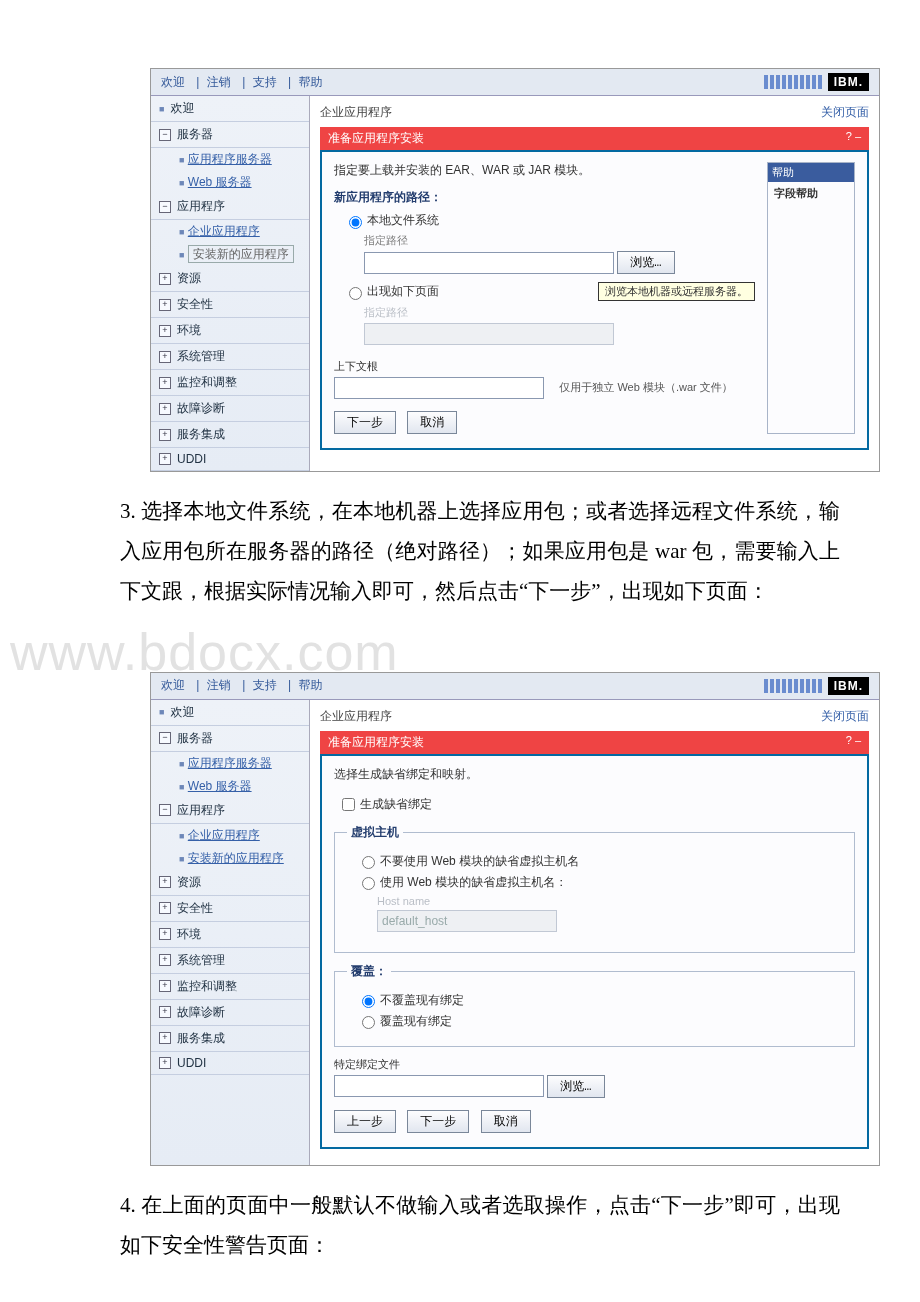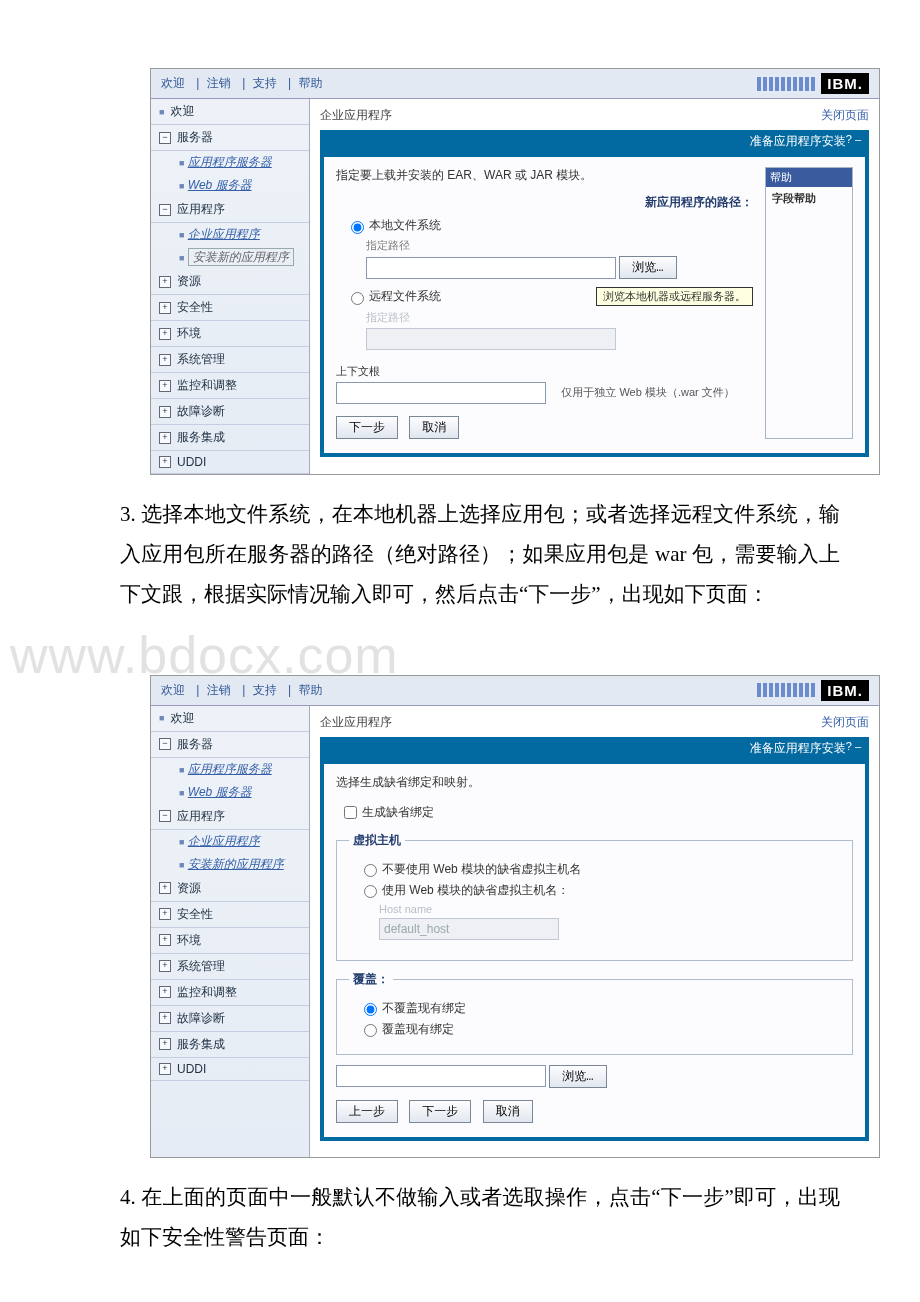--- a/index.html
+++ b/index.html
@@ -43,21 +43,21 @@
   }
   .stripes {
     width: 60px;
     height: 14px;
     background: repeating-linear-gradient(90deg,#6a8ccf 0 4px,#e3e9f2 4px 6px);
   }
   .ibm-logo {
     background: #000;
     color: #fff;
     font-weight: bold;
-    font-size: 15px;
+    font-size: 12px;
     padding: 2px 6px;
     letter-spacing: 1px;
   }
   .shot-body {
     display: flex;
     min-height: 360px;
   }
   
   .sidebar {
     width: 158px;
@@ -79,60 +79,59 @@
     font-size: 9px;
     line-height: 9px;
     text-align: center;
     background: #f7faff;
     color: #334;
   }
   .bullet { color:#6d87b8; font-size:9px; }
   .side-sub {
     padding: 3px 8px 3px 28px;
     color: #355a9a;
-    font-style: italic;
   }
   .side-sub a { color:#3560a8; text-decoration: underline; }
   .side-sub .boxed { border:1px solid #9aa; padding:1px 4px; color:#666; text-decoration:none;}
   
   .maincol {
     flex: 1;
     padding: 6px 10px 16px 10px;
   }
   .pagehead {
     display: flex;
     justify-content: space-between;
     color: #444;
     padding: 2px 0 6px 0;
   }
   .pagehead a { color:#3560a8; }
   .bluebar {
-    background: #0369a1;
+    background: #ef4444;
     color: #fff;
     padding: 3px 8px;
     display:flex;
-    justify-content: flex-end;
+    justify-content: space-between;
     font-size: 12px;
   }
   .bluebar .ctrl { font-size:11px; }
   .panel {
-    border: 4px solid #0369a1;
+    border: 2px solid #0369a1;
     background: #fcfcfe;
     padding: 10px 12px 14px 12px;
   }
   .with-help { display:flex; gap:12px; }
   .panel-main { flex:1; }
   .helpbox {
     width: 86px;
     border: 1px solid #a8b4c8;
     font-size: 11px;
   }
   .helpbox .hb-head { background:#3a5c9e; color:#fff; padding:2px 4px; }
   .helpbox .hb-body { padding:4px 6px; line-height:1.4; }
-  .label-bold { font-weight:bold; color:#233d6e; margin-bottom:6px;text-align:right; }
+  .label-bold { font-weight:bold; color:#233d6e; margin-bottom:6px; }
   .radio-row { margin:4px 0 4px 10px; display:flex; align-items:center; gap:2px; }
   .indent { margin-left: 30px; margin-bottom:8px; }
   .muted-label { color:#7a7a7a; font-size:11px; margin-bottom:3px; }
   .txt {
     border:1px solid #8a98b0;
     height:20px;
     width: 240px;
     padding: 0 4px;
     font-size:12px;
   }
@@ -278,21 +277,21 @@
               <span>本地文件系统</span>
             </div>
             <div class="indent">
               <div class="muted-label">指定路径</div>
               <input class="txt inline" style="">
               <button class="btn inline">浏览…</button>
             </div>
 
             <div class="radio-row">
               <input type="radio" style="">
-              <span>远程文件系统</span>
+              <span>出现如下页面</span>
               <span style="flex:1"></span>
               <span class="tooltip">浏览本地机器或远程服务器。</span>
             </div>
             <div class="indent">
               <div class="muted-label" style="color:#b9bec6">指定路径</div>
               <input class="txt disabled inline" disabled="" style="">
             </div>
 
             <div style="margin-top:14px;">
               <div class="muted-label" style="color:#333">上下文根</div>
@@ -431,20 +430,21 @@
                 <input type="radio" checked="" style="">
                 <span>不覆盖现有绑定</span>
               </div>
             <div class="radio-row">
                 <input type="radio" style="">
                 <span>覆盖现有绑定</span>
               </div>
           </fieldset>
 
           <div style="margin-top:8px;">
+            <div class="muted-label" style="color:#333">特定绑定文件</div>
             <input class="txt inline" style="width: 200px;">
             <button class="btn inline">浏览…</button>
           </div>
 
           <div class="btn-row">
             <button class="btn">上一步</button>
             <button class="btn">下一步</button>
             <button class="btn">取消</button>
           </div>
         </div>

